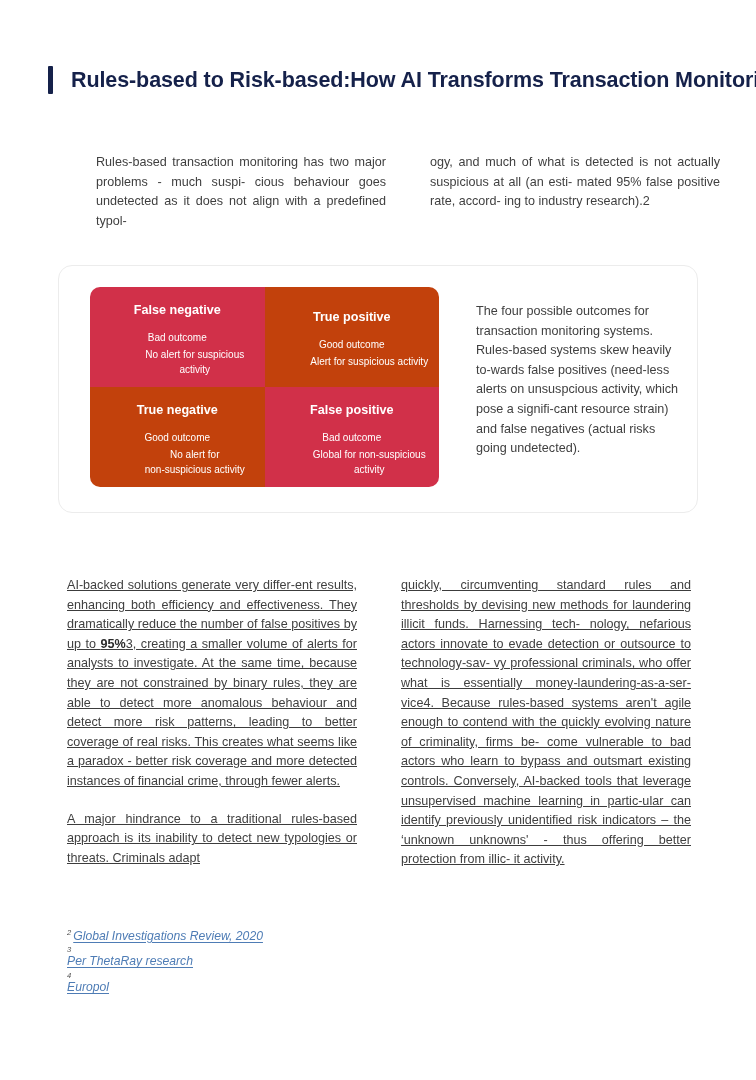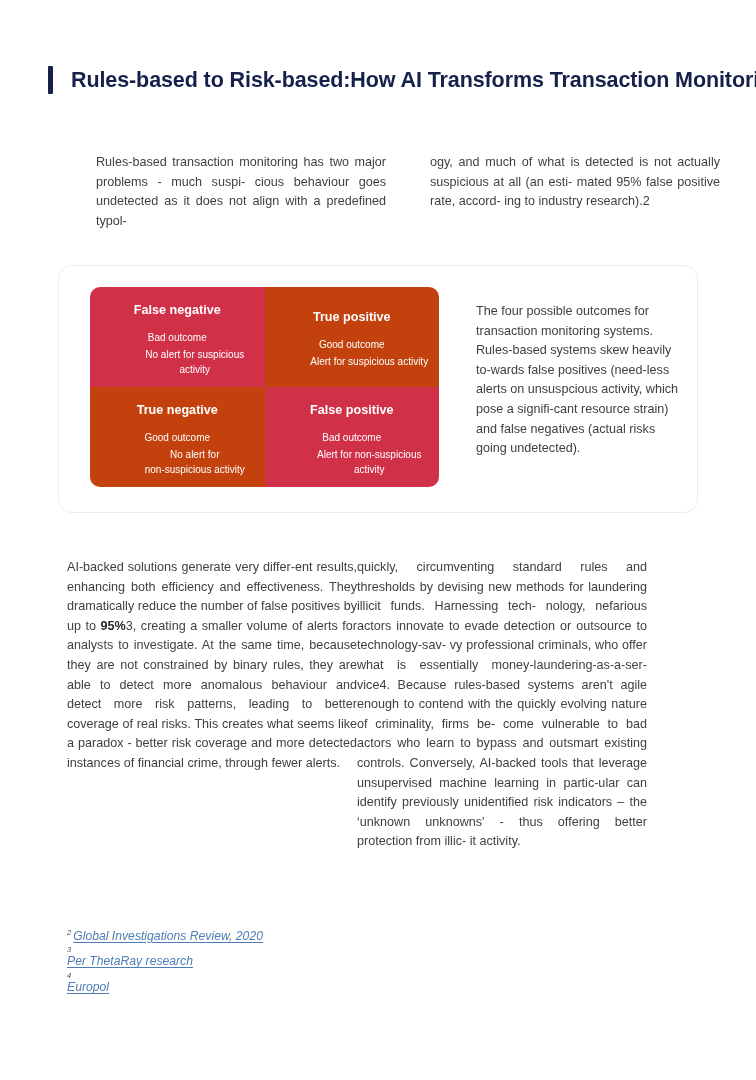--- a/index.html
+++ b/index.html
@@ -125,23 +125,25 @@
     width: 210px;
     font-size: 12.6px;
     line-height: 19.6px;
     color: #404040;
   }
 
   
   .body-cols {
     position: absolute;
     left: 67px;
-    top: 558px;
+    top: 576px;
     width: 624px;
     display: flex;
+    gap: 44px;
+    text-decoration: underline;
   }
   .body-cols .col { width: 290px; }
   .body-cols p {
     margin: 0 0 18px 0;
     font-size: 12.6px;
     line-height: 19.6px;
     color: #3f3f3f;
     text-align: justify;
   }
   .body-cols p:last-child { margin-bottom: 7px; }
@@ -223,29 +225,30 @@
     </div>
     <div class="cell green">
       <div class="cell-title">True negative</div>
       <div class="cell-sub">Good outcome</div>
       <div class="cell-sub">No alert for</div>
       <div class="cell-sub" style="margin-top:0">non-suspicious activity</div>
     </div>
     <div class="cell red">
       <div class="cell-title">False positive</div>
       <div class="cell-sub">Bad outcome</div>
-      <div class="cell-sub">Alert for non-suspicious activity</div>
+      <div class="cell-sub">Global for non-suspicious activity</div>
     </div>
   </div>
 
   <div class="matrix-caption">The four possible outcomes for transaction monitoring systems. Rules-based systems skew heavily to-wards false positives (need-less alerts on unsuspcious activity, which pose a signifi-cant resource strain) and false negatives (actual risks going undetected).</div>
 
   <div class="body-cols">
     <div class="col">
       <p><span>AI-backed solutions generate very differ-ent results, enhancing both efficiency and effectiveness. They dramatically reduce the number of false positives by up to </span><b>95%</b><span>3, creating a smaller volume of alerts for analysts to investigate. At the same time, because they are not constrained by binary rules, they are able to detect more anomalous behaviour and detect more risk patterns, leading to better coverage of real risks. This creates what seems like a paradox - better risk coverage and more detected instances of financial crime, through fewer alerts.</span></p>
+      <p>A major hindrance to a traditional rules-based approach is its inability to detect new typologies or threats. Criminals adapt</p>
     </div>
     <div class="col">
       <p>quickly, circumventing standard rules and thresholds by devising new methods for laundering illicit funds. Harnessing tech- nology, nefarious actors innovate to evade detection or outsource to technology-sav- vy professional criminals, who offer what is essentially money-laundering-as-a-ser- vice4. Because rules-based systems aren't agile enough to contend with the quickly evolving nature of criminality, firms be- come vulnerable to bad actors who learn to bypass and outsmart existing controls. Conversely, AI-backed tools that leverage unsupervised machine learning in partic-ular can identify previously unidentified risk indicators – the ‘unknown unknowns' - thus offering better protection from illic- it activity.</p>
     </div>
   </div>
 
   <div class="footnotes">
     <div class="footnote">
       <span class="fn-marker">2</span><span class="fn-link">Global Investigations Review, 2020</span>
     </div>

